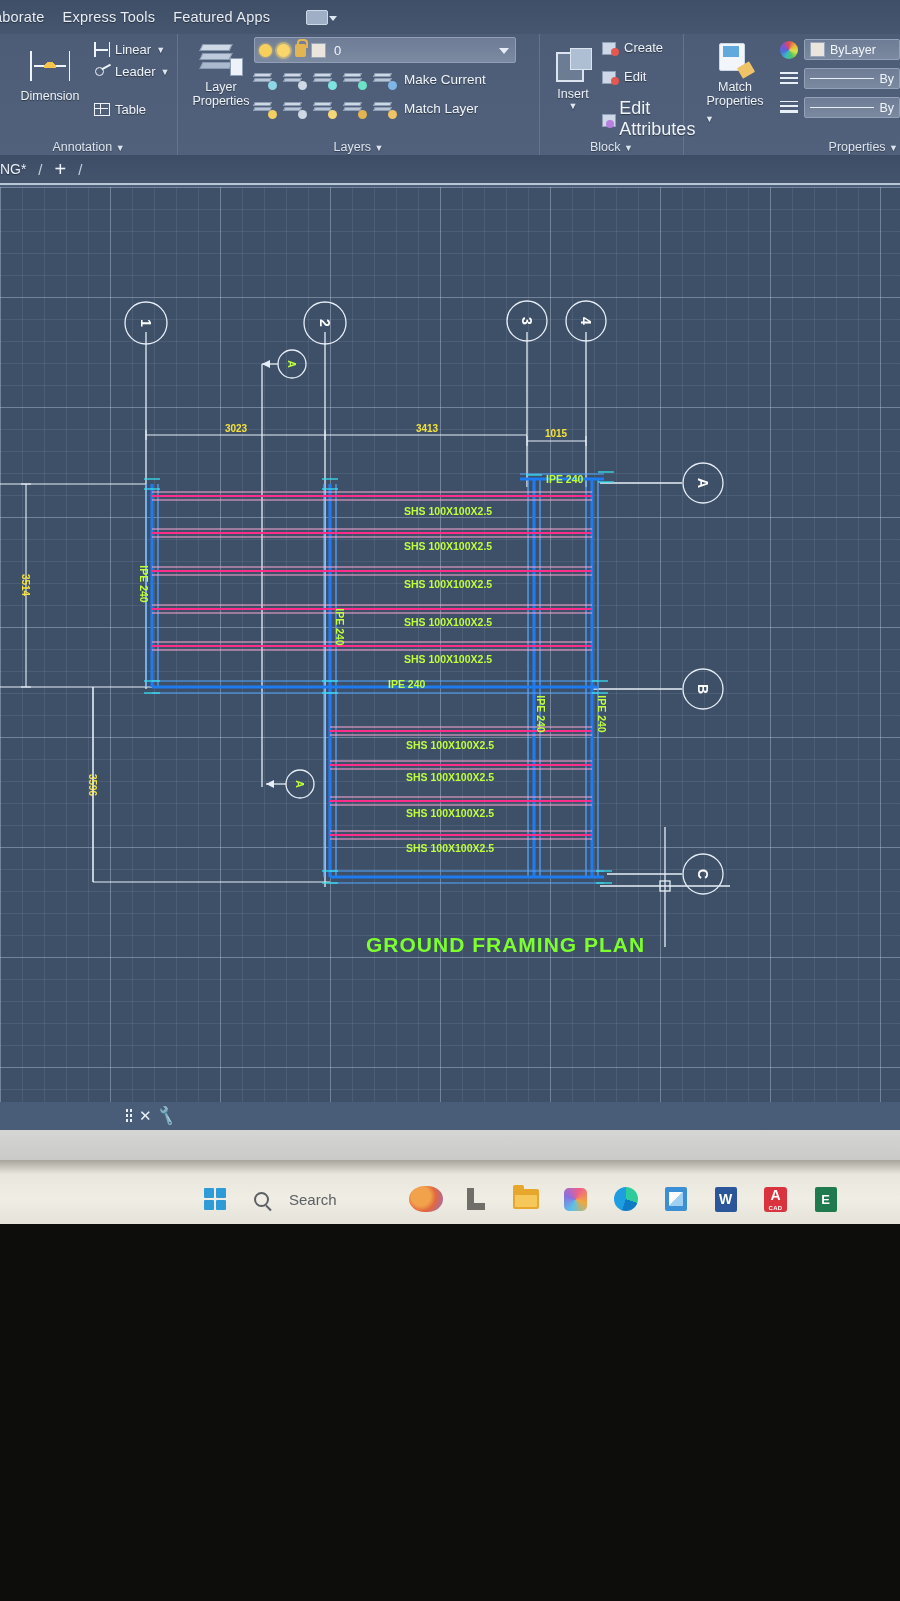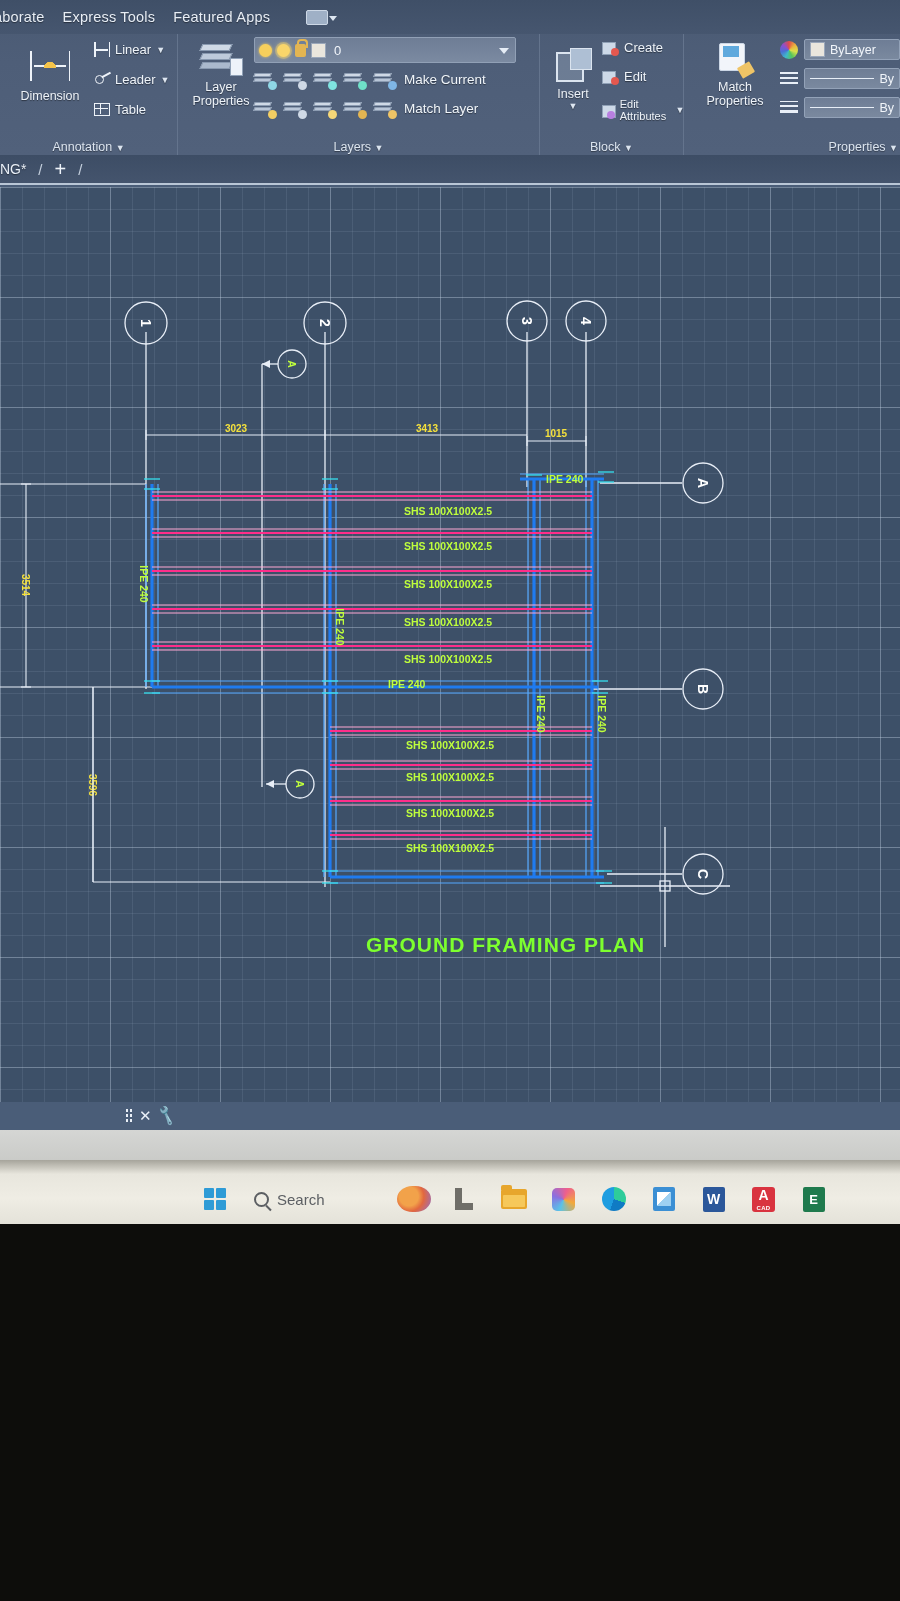--- a/index.html
+++ b/index.html
@@ -192,21 +192,21 @@
   
   .taskbar {
     position: absolute; left: 0; top: 1160px; width: 900px; height: 64px;
     background: linear-gradient(180deg,#a6a49b 0%, #e8e6dd 22%, #efede4 60%, #e4e2d9 100%);
     display: flex; align-items: center;
   }
   .tb-inner { display: flex; align-items: center; gap: 0px; margin-left: 190px; margin-top: 14px; }
   .tb-item { width: 50px; height: 40px; display: flex; align-items: center; justify-content: center; }
   .win-logo { width: 22px; height: 22px; display: grid; grid-template-columns: 1fr 1fr; grid-template-rows: 1fr 1fr; gap: 2.5px; }
   .win-logo span { background: #2e9bd6; border-radius: 1px; }
-  .tb-search { display: flex; align-items: center; gap: 8px; margin-left: 14px; }
+  .tb-search { display: flex; align-items: center; gap: 20px; margin-left: 14px; }
   .mag { width: 15px; height: 15px; border: 2px solid #5c5f63; border-radius: 50%; position: relative; }
   .mag::after { content:""; position:absolute; right:-5px; bottom:-4px; width:7px; height:2px; background:#5c5f63; transform:rotate(45deg); }
   .tb-search-label { color: #5c5f63; font-size: 15px; }
   .tb-icons { display:flex; align-items:center; gap: 0px; margin-left: 64px; }
   .copilot { width: 34px; height: 26px; border-radius: 50%/55%;
      background: radial-gradient(circle at 35% 40%, #f2a24a 0 35%, #e2683f 55%, #8e6fd0 100%); }
   .appL { width:22px;height:22px;position:relative; }
   .appL::before{content:"";position:absolute;left:2px;top:0;width:7px;height:21px;background:#6f6e68;}
   .appL::after{content:"";position:absolute;left:2px;bottom:0;width:18px;height:7px;background:#6f6e68;}
   .folder { width:26px;height:20px;background:#e7a62c;border-radius:2px;position:relative; }
@@ -269,21 +269,21 @@
               <span class="ico ico-dim"><i></i><b></b></span>
               <div style="margin-top:2px">Dimension</div>
             </div>
             <div class="small-row" style="left:94px; top:8px;">
               <span class="ico ico-linear">
                   <i></i>
                 </span>
               <span>Linear</span>
               <span class="car-dn">▼</span>
             </div>
-            <div class="small-row" style="left:94px; top:38px;">
+            <div class="small-row" style="left:94px; top:30px;">
               <span class="ico ico-leader"></span>
               <span>Leader</span>
               <span class="car-dn">▼</span>
             </div>
             <div class="small-row" style="left:94px; top:68px;">
               <span class="ico ico-table"></span>
               <span>Table</span>
             </div>
           </div>
           <div class="panel-title">
@@ -396,21 +396,21 @@
             <div class="small-row" style="left:62px; top:35px;">
               <span class="mini-ico">
                   <i style="position:absolute;right:0;bottom:-1px;width:8px;height:8px;border-radius:50%;background:#e4584f;display:block"></i>
                 </span>
               <span>Edit</span>
             </div>
             <div class="small-row" style="left:62px; top:64px;">
               <span class="mini-ico">
                   <i style="position:absolute;right:0;bottom:-1px;width:8px;height:8px;border-radius:50%;background:#b87fe0;display:block"></i>
                 </span>
-              <span style="font-size:11px">Edit Attributes</span>
+              <span style="font-size:18px">Edit Attributes</span>
               <span class="car-dn">▼</span>
             </div>
           </div>
           <div class="panel-title">
             <span>Block</span>
             <span class="car">▼</span>
           </div>
         </div>
 
         <div class="panel p-props" style="border-right:none">

